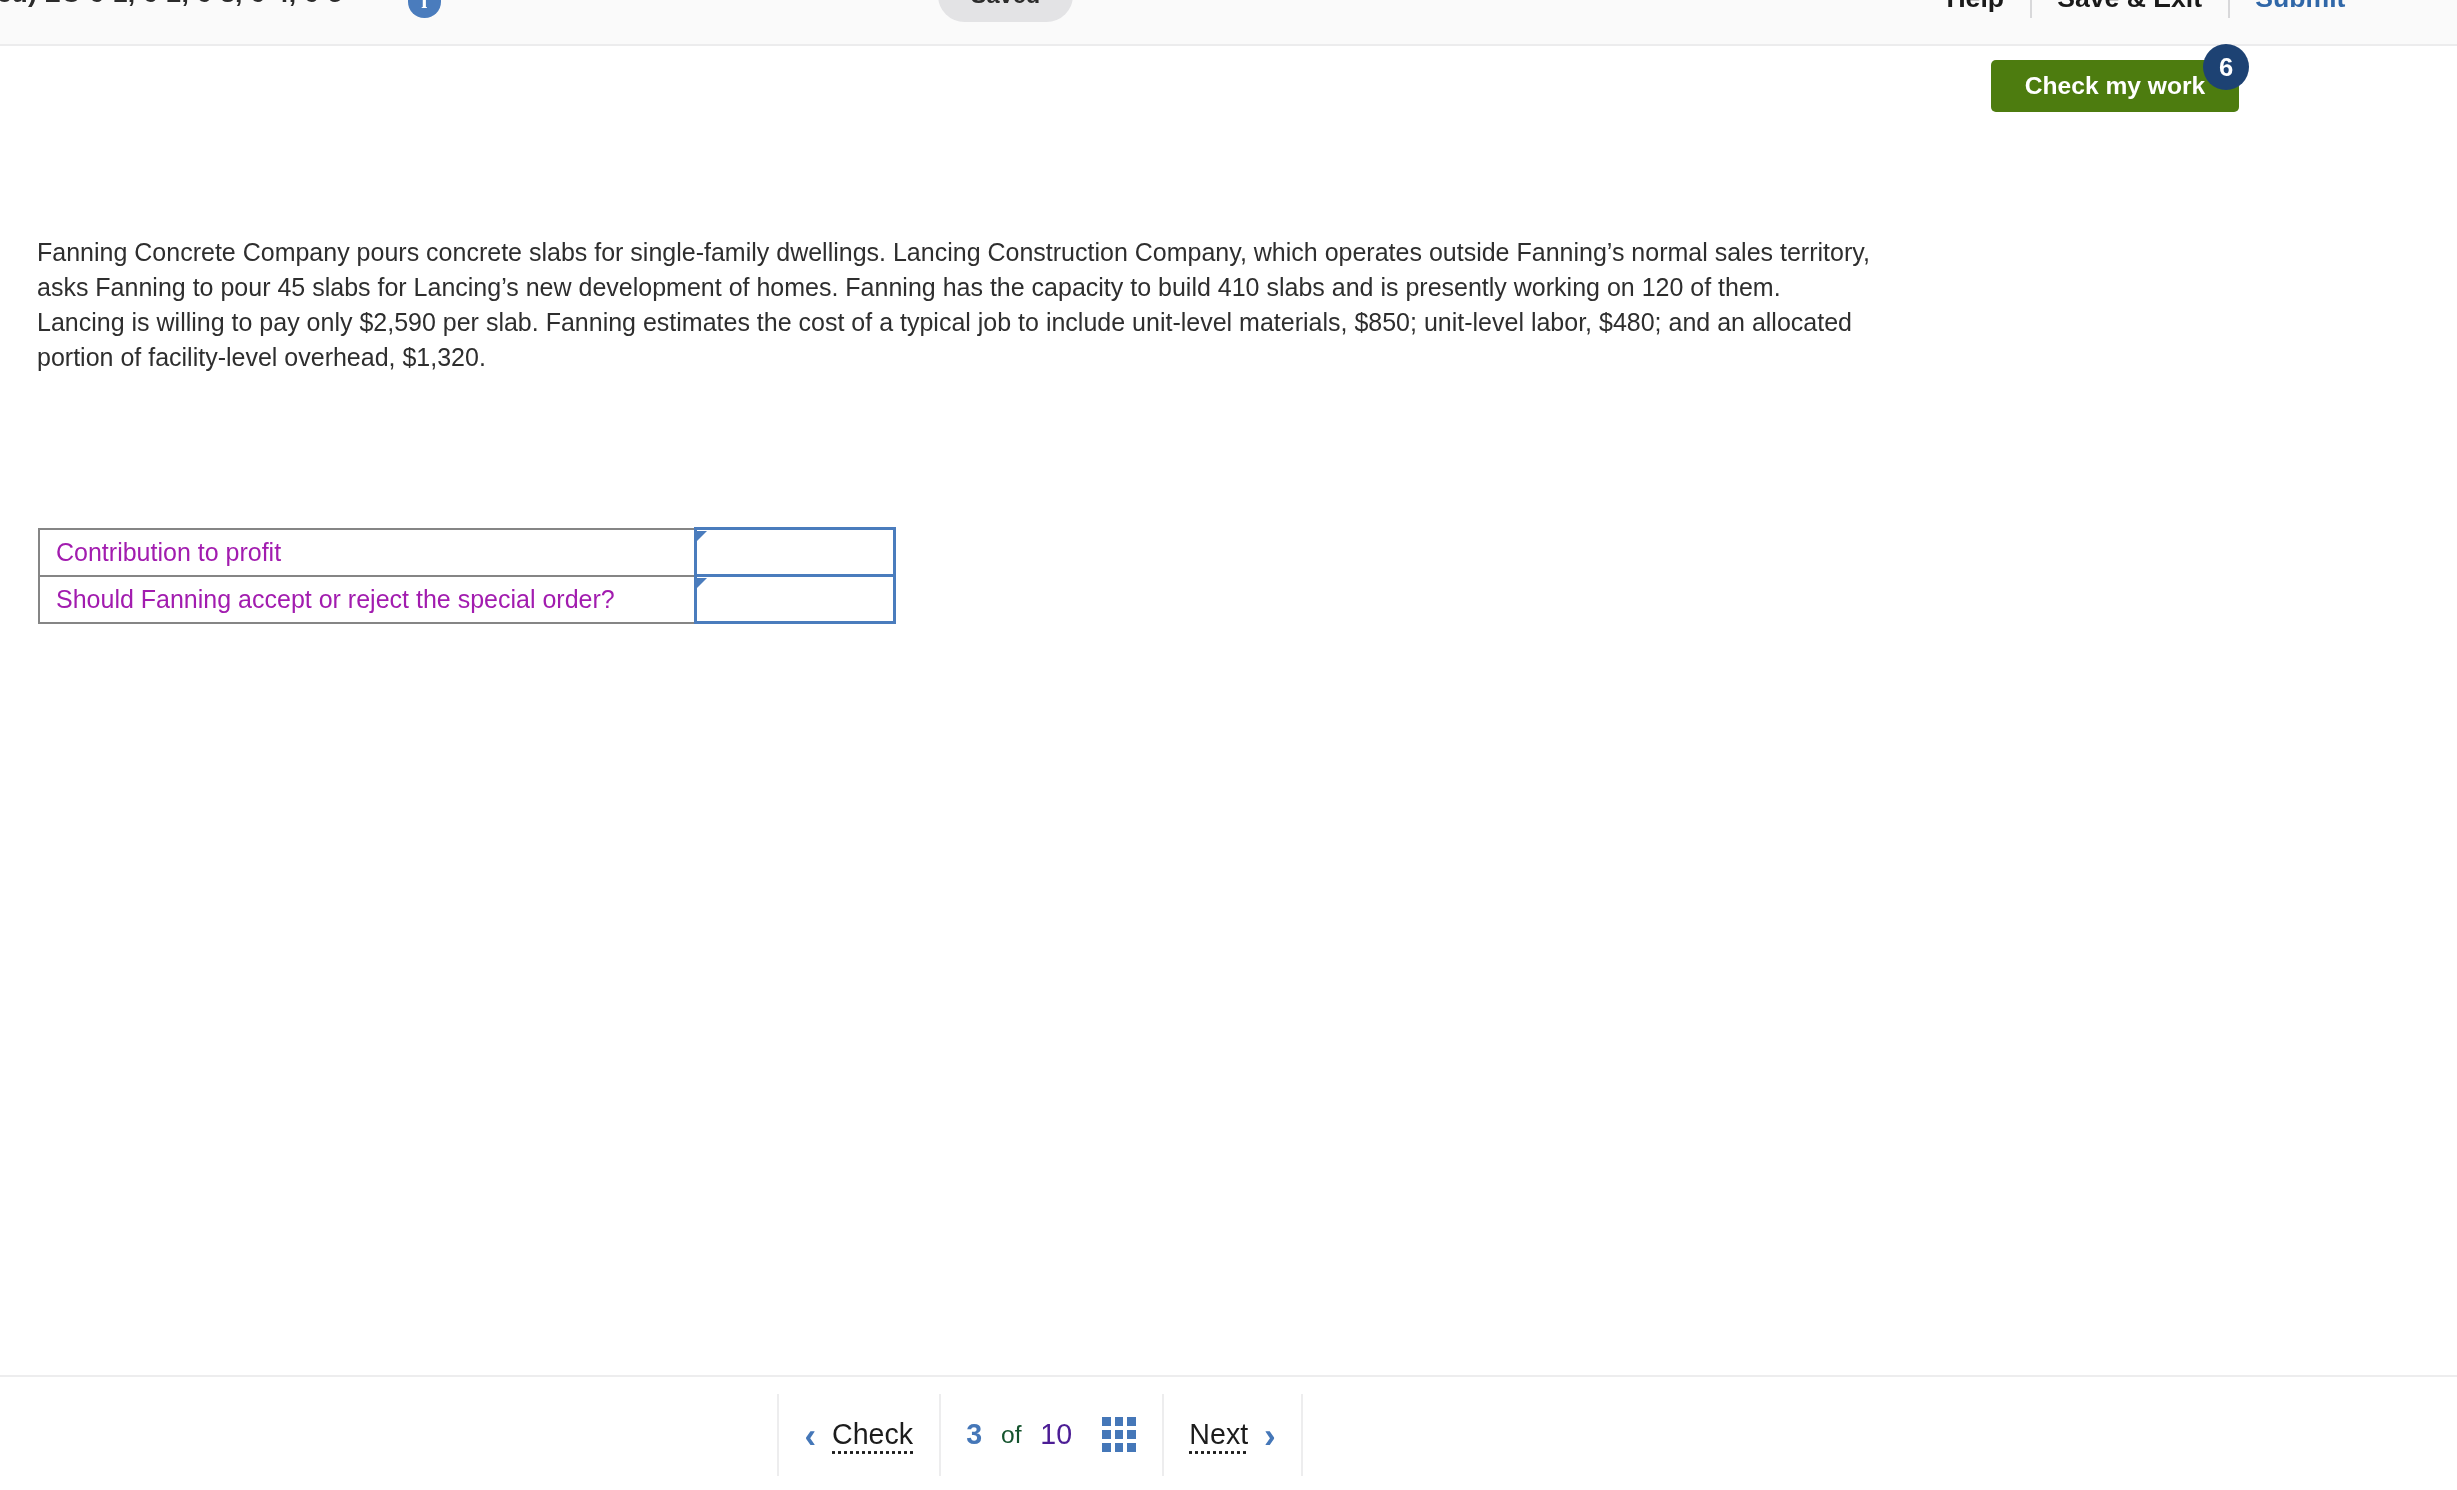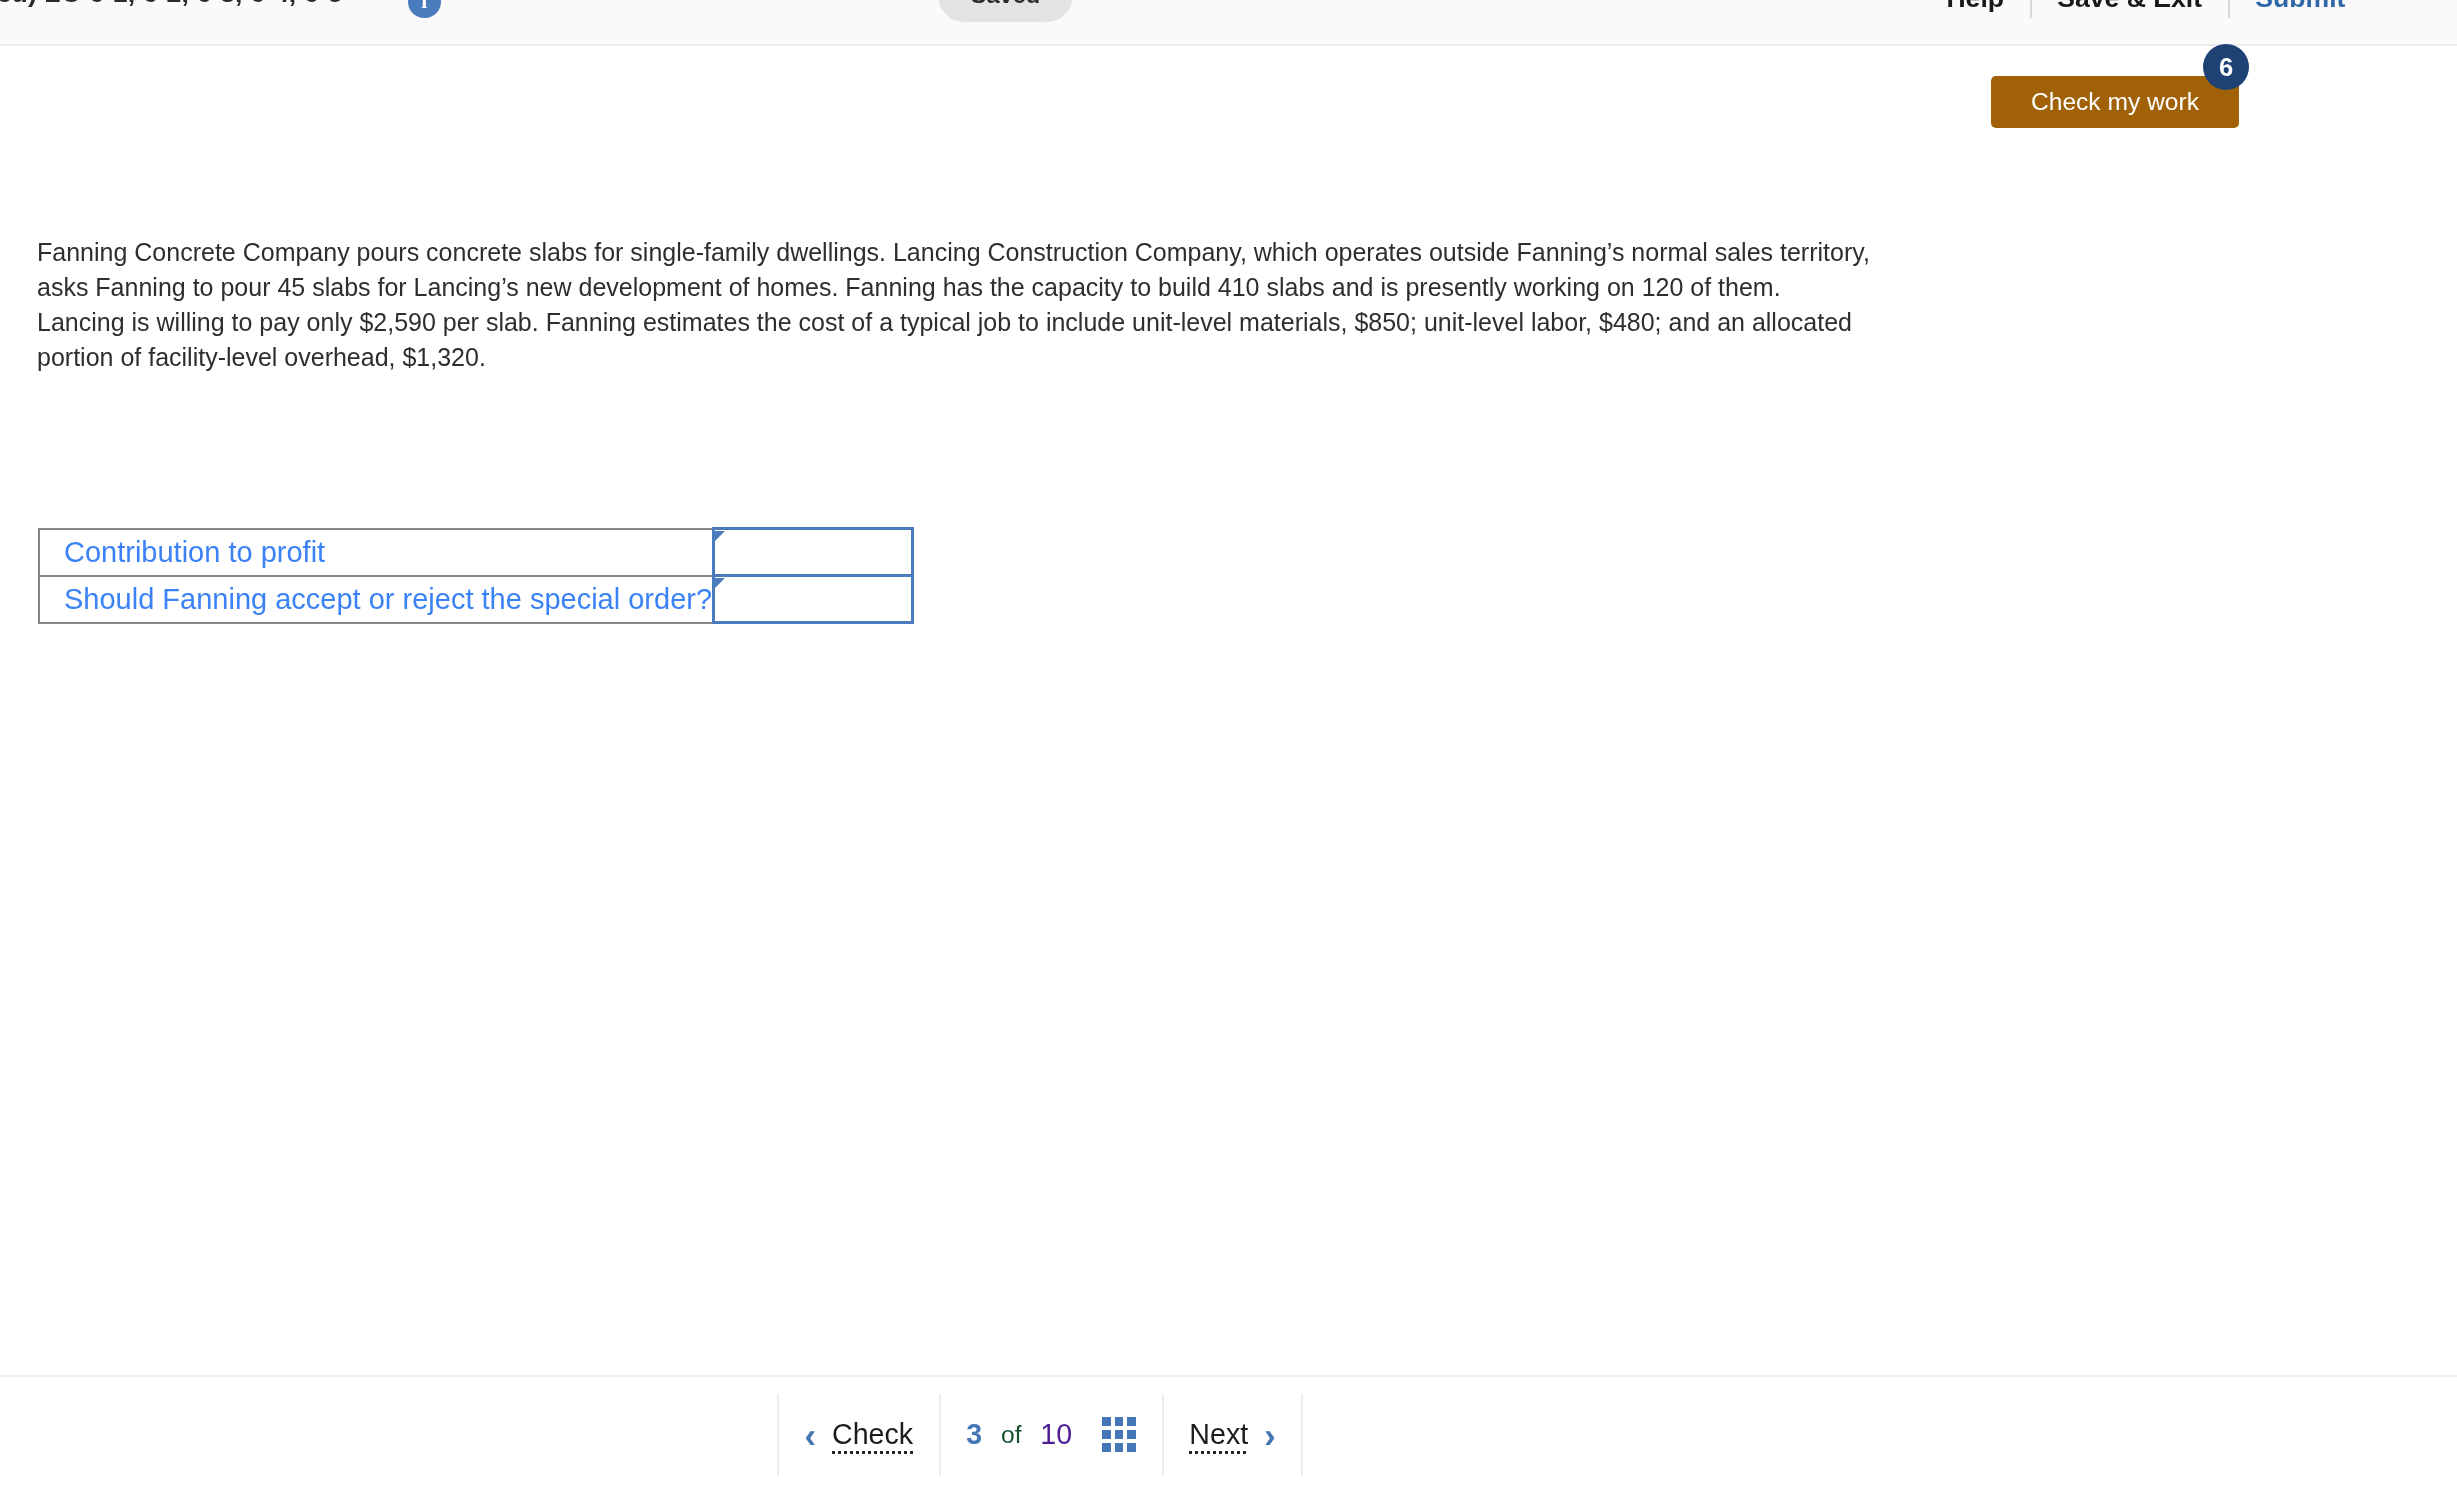--- a/index.html
+++ b/index.html
@@ -95,30 +95,30 @@
   
   .check-wrap {
     position: absolute;
     left: 1991px;
     top: 57px;
     width: 296px;
     height: 59px;
   }
   .check-btn {
     position: absolute;
-    left: 0; top: 19px;
+    left: 0; top: 3px;
     width: 248px;
     height: 52px;
-    background: #a16207;
+    background: #4d7c0f;
     border: none;
     border-radius: 4.9px;
     color: #ffffff;
     font-family: "Liberation Sans", sans-serif;
     font-size: 24.6px;
-    font-weight: 400;
+    font-weight: 700;
     cursor: pointer;
     text-align: center;
     line-height: 52px;
     padding: 0;
   }
   .check-badge {
     position: absolute;
     left: 212px;
     top: -12.8px;
     width: 46px;
@@ -174,23 +174,23 @@
     table-layout: fixed;
   }
   .answer-table td {
     border: 2px solid #858585;
     height: 47px;
     padding: 0;
     vertical-align: middle;
   }
   .answer-table td.label-cell {
     width: 656px;
-    padding-left: 24px;
-    font-size: 29px;
-    color: #3b82f6;
+    padding-left: 16px;
+    font-size: 25px;
+    color: #a21caf;
     white-space: nowrap;
   }
   .answer-table td.input-cell {
     width: 199px;
     border: 3px solid #4a7cbd;
     position: relative;
     background: #ffffff;
   }
   .cell-marker {
     position: absolute;

